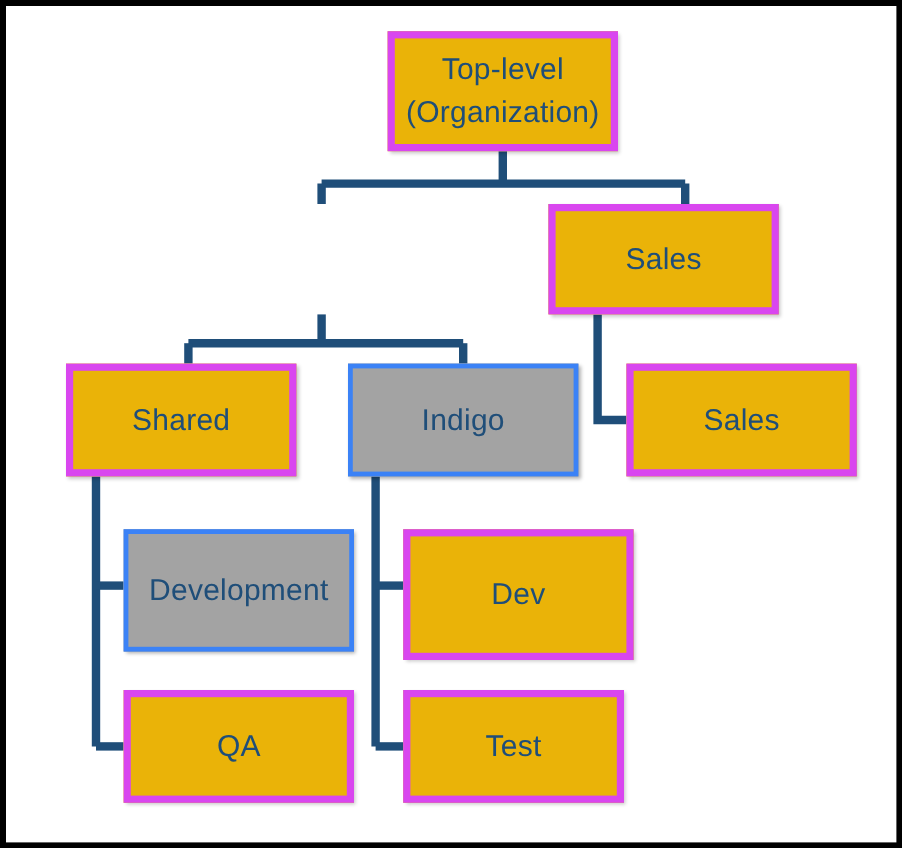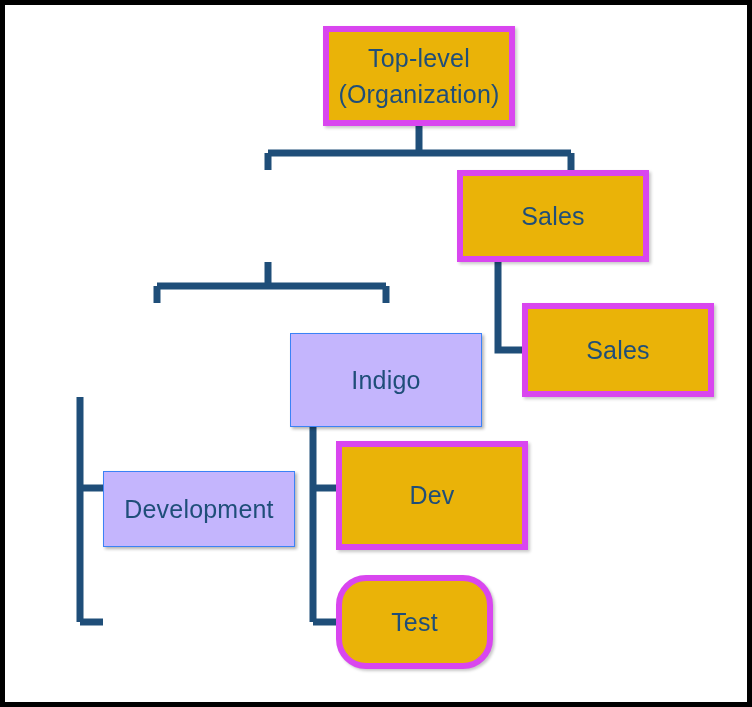--- a/index.html
+++ b/index.html
@@ -48,24 +48,23 @@
     line-height: 1.45;
     letter-spacing: 0.2px;
     background: #eab308;
     border: 6px solid #d946ef;
     box-shadow: 2px 2px 3px rgba(0,0,0,0.22);
     z-index: 3;
     white-space: pre-line;
     padding: 0 4px;
   }
   .node.highlight {
-    background: #c4b5fd;
-    border: 1px solid #3b82f6;
+    background: #a3a3a3;
+    border: 4px solid #3b82f6;
     box-shadow: 2px 2px 3px rgba(0,0,0,0.30);
-    margin-top: 30px;
   }
   .node-label {
     display: block;
     width: 100%;
     white-space: pre-line;
   }
 </style>
 </head>
 <body>
 
@@ -97,30 +96,36 @@
       </g>
     </svg>
 
     <div class="node" id="node-top-level" style="left: 318px; top: 21px; width: 192px; height: 100px;">
       <span class="node-label">Top-level
 (Organization)</span>
     </div>
     <div class="node" id="node-sales" style="left: 452px; top: 165px; width: 192px; height: 92px;">
       <span class="node-label">Sales</span>
     </div>
+    <div class="node" id="node-shared" style="left: 50px; top: 298px; width: 192px; height: 94px;">
+      <span class="node-label">Shared</span>
+    </div>
     <div class="node highlight" id="node-indigo" style="left: 285px; top: 298px; width: 192px; height: 94px;">
       <span class="node-label">Indigo</span>
     </div>
     <div class="node" id="node-demos" style="left: 517px; top: 298px; width: 192px; height: 94px;">
       <span class="node-label">Sales</span>
     </div>
-    <div class="node highlight" id="node-development" style="left: 98px; top: 436px; width: 192px; height: 76px;">
+    <div class="node highlight" id="node-development" style="left: 98px; top: 436px; width: 192px; height: 102px;">
       <span class="node-label">Development</span>
     </div>
     <div class="node" id="node-dev" style="left: 331px; top: 436px; width: 192px; height: 109px;">
       <span class="node-label">Dev</span>
     </div>
-    <div class="node" id="node-test" style="left: 331px; top: 570px; width: 157px; height: 94px; border-radius: 30px;">
+    <div class="node" id="node-qa" style="left: 98px; top: 570px; width: 192px; height: 94px;">
+      <span class="node-label">QA</span>
+    </div>
+    <div class="node" id="node-test" style="left: 331px; top: 570px; width: 184px; height: 94px;">
       <span class="node-label">Test</span>
     </div>
 
   </div>
 </div>
 
 </body></html>

